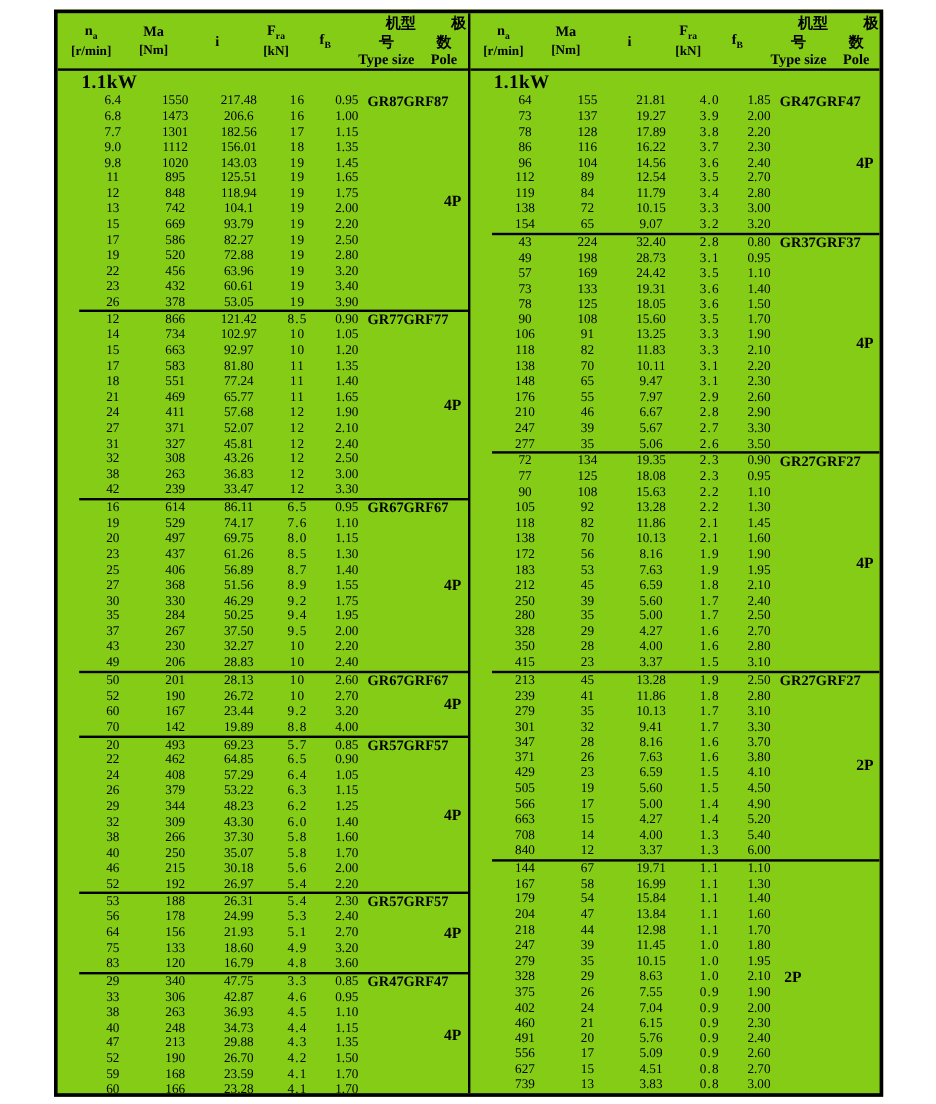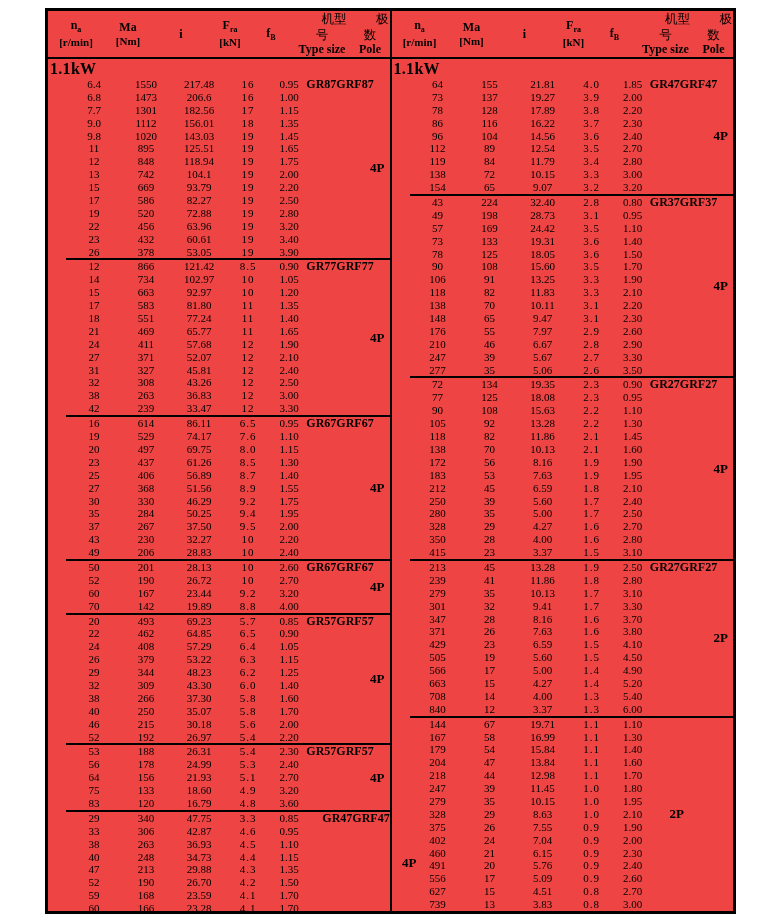--- a/index.html
+++ b/index.html
@@ -4,40 +4,40 @@
 <style>
   html,body{margin:0;padding:0;}
   body{
     width:780px;height:920px;background:#ffffff;color:#000;
     font-family:"Liberation Serif","DejaVu Serif",serif;
     position:relative;overflow:hidden;
   }
   .table-outer{
     position:absolute;left:45px;top:8px;width:691px;height:906px;
     border:3px solid #000;box-sizing:border-box;
-    display:flex;overflow:hidden;background:#ef4444;
+    display:flex;overflow:hidden;background:#84cc16;
   }
   .half{flex:1 1 0;display:flex;flex-direction:column;min-width:0;}
   .half.right{border-left:2.5px solid #000;}
   .half-header{
     display:flex;align-items:center;border-bottom:2.5px solid #000;
     height:46px;flex:none;
   }
   .hcell{text-align:center;font-weight:bold;font-size:12px;line-height:1.2;}
   .hcell sub{font-size:8px;}
   .hcell .unit{font-size:11px;}
-  .hcell .cn{font-size:12.5px;font-family:"DejaVu Sans","Liberation Sans",sans-serif;font-weight:normal;margin-left:24px;}
+  .hcell .cn{font-size:12.5px;font-family:"DejaVu Sans","Liberation Sans",sans-serif;font-weight:bold;margin-left:24px;}
   .w0{width:56px}.w1{width:48px}.w2{width:58px}.w3{width:40px}.w4{width:42px}.w5{width:60px}.w6{width:36px}
   .power{
     font-size:16px;font-weight:bold;height:19px;line-height:19px;
-    padding-left:2px;flex:none;letter-spacing:0.3px;
+    padding-left:20px;flex:none;letter-spacing:0.3px;
   }
   .sections{flex:1;display:flex;flex-direction:column;}
   .section{display:flex;border-bottom:2px solid #000;margin-left:18px;}
-  .sections .section:last-child{border-bottom:none;gap:16px;}
+  .sections .section:last-child{border-bottom:none;}
   .rows{display:flex;flex-direction:column;}
   .row{display:flex;height:12.9px;line-height:12.9px;font-size:11px;}
   .cell{text-align:center;white-space:nowrap;}
   .c0{width:56px}.c1{width:48px}.c2{width:58px}.c3{width:40px;letter-spacing:1px;}.c4{width:42px}
   .typecol{
     width:60px;display:flex;flex-direction:row;justify-content:center;
     font-weight:bold;font-size:12px;line-height:13px;white-space:nowrap;
   }
   .polecol{
     width:36px;display:flex;align-items:center;justify-content:flex-start;

